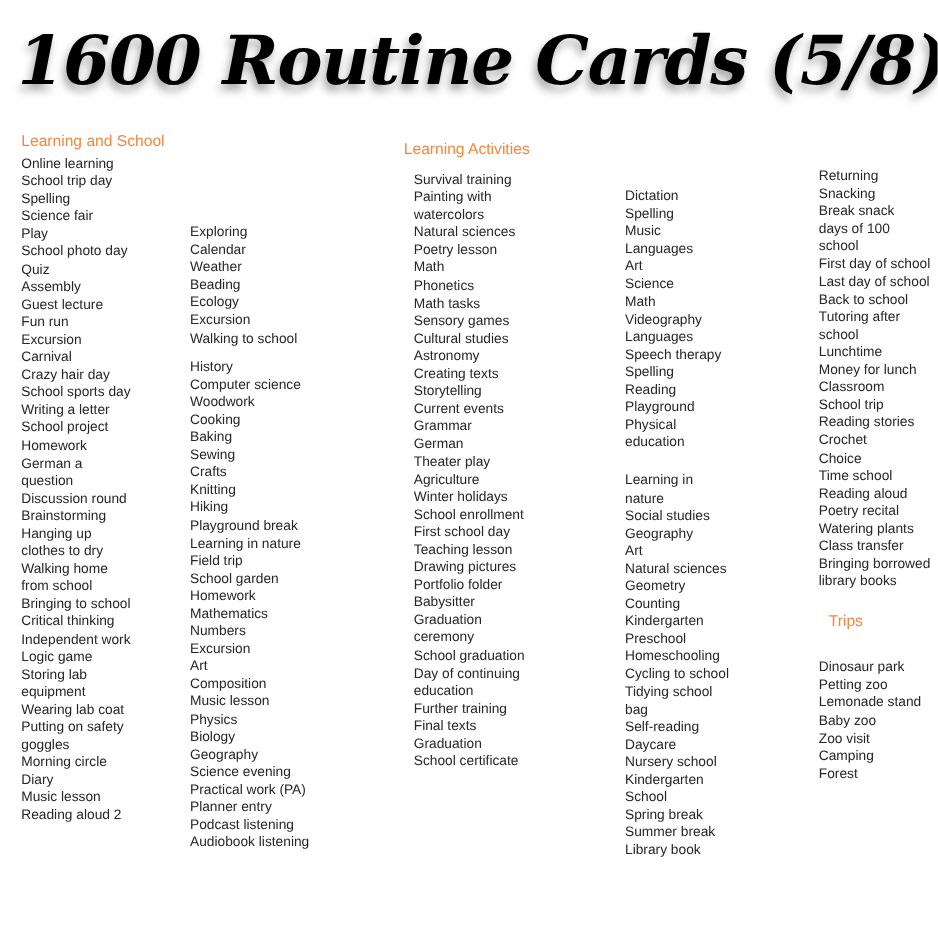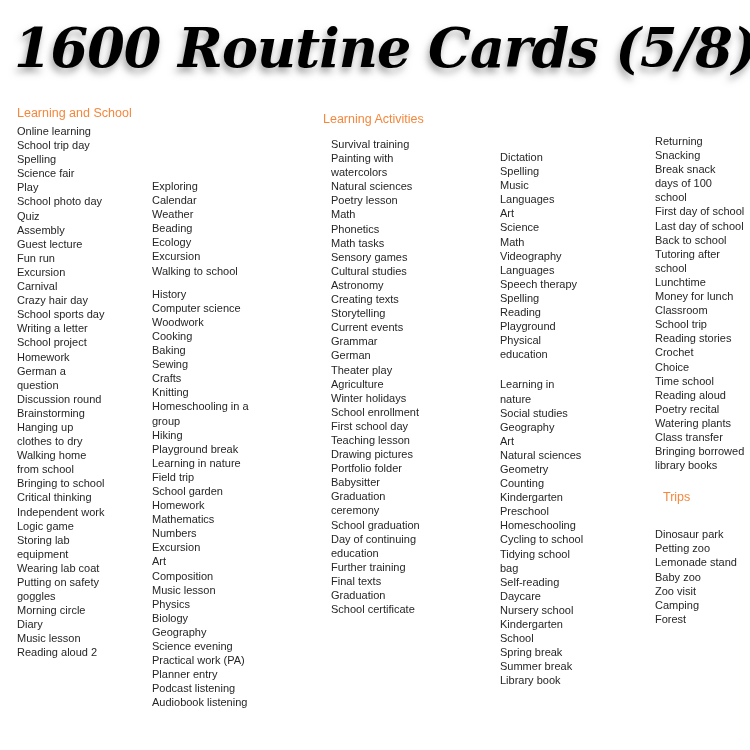--- a/index.html
+++ b/index.html
@@ -115,21 +115,20 @@
       <div class="block">
         <div class="items">
           <div class="item">History</div>
           <div class="item">Computer science</div>
           <div class="item">Woodwork</div>
           <div class="item">Cooking</div>
           <div class="item">Baking</div>
           <div class="item">Sewing</div>
           <div class="item">Crafts</div>
           <div class="item">Knitting</div>
-          <div class="item">Homeschooling in a group</div>
           <div class="item">Hiking</div>
           <div class="item">Playground break</div>
           <div class="item">Learning in nature</div>
           <div class="item">Field trip</div>
           <div class="item">School garden</div>
           <div class="item">Homework</div>
           <div class="item">Mathematics</div>
           <div class="item">Numbers</div>
           <div class="item">Excursion</div>
           <div class="item">Art</div>

